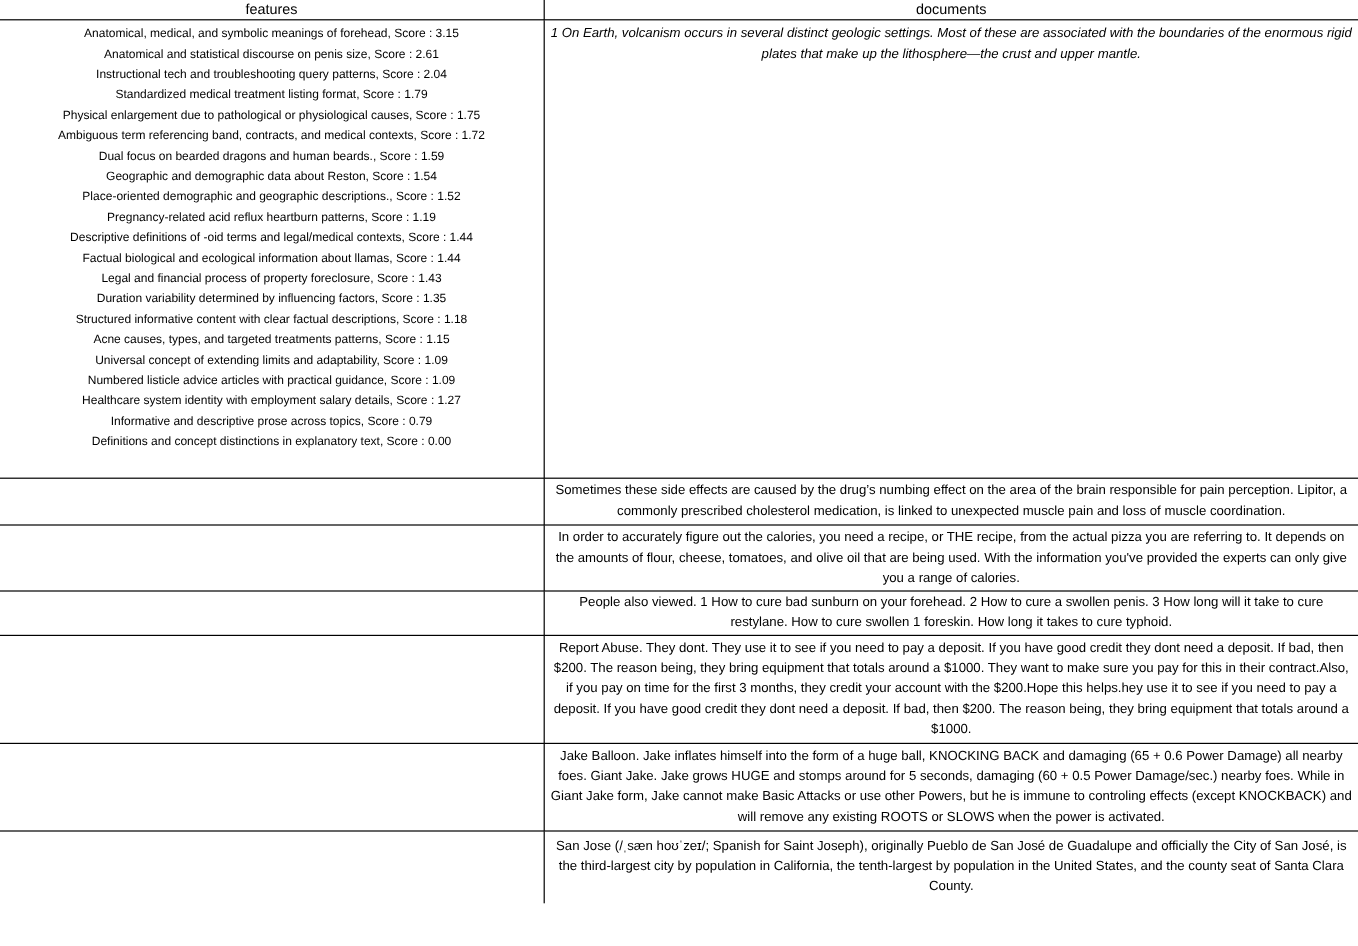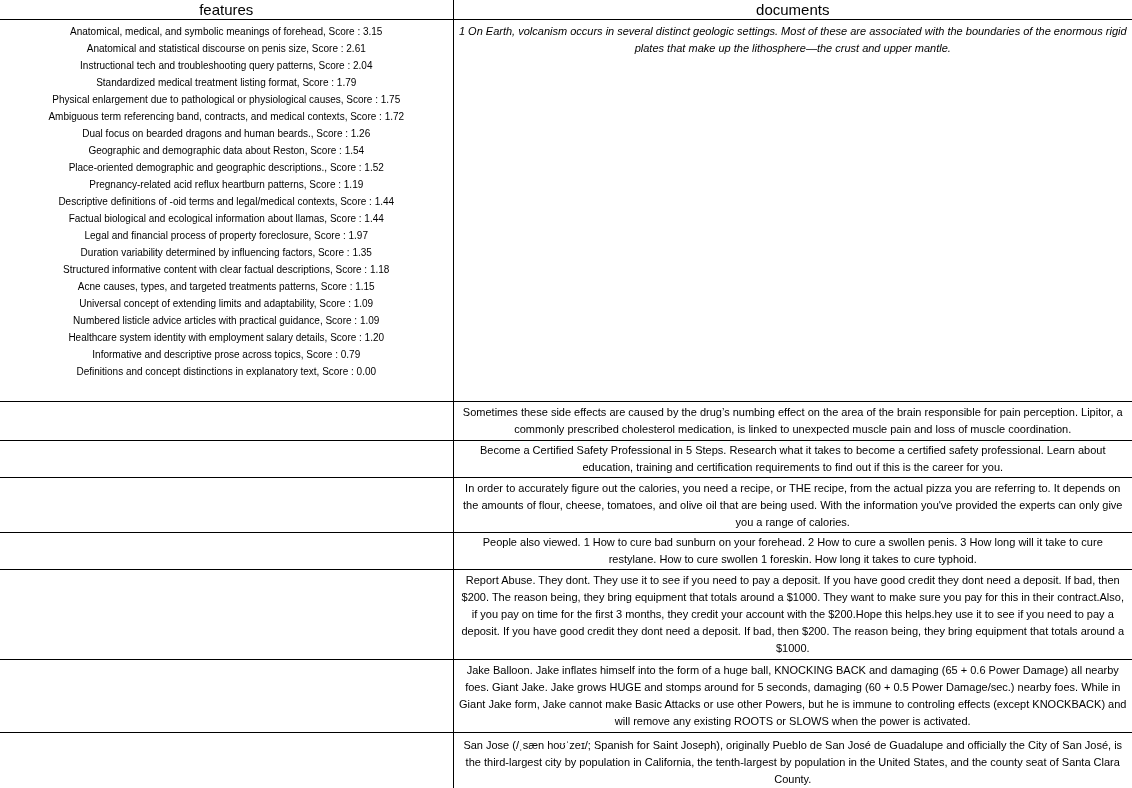--- a/index.html
+++ b/index.html
@@ -19,21 +19,21 @@
     table-layout: fixed;
     width: 1132px;
   }
   th, td {
     border: 1px solid #000000;
     text-align: center;
     font-weight: normal;
     overflow: hidden;
   }
   th {
-    font-size: 15px;
+    font-size: 12px;
     padding: 1px 4px;
     vertical-align: middle;
   }
   col.col-features { width: 453px; }
   col.col-documents { width: 679px; }
 
   tr.header-row { height: 16px; }
 
   tr.row-main { height: 382px; }
   tr.row-main td { vertical-align: top; }
@@ -81,45 +81,41 @@
   </thead>
   <tbody>
     <tr class="row-main">
       <td class="cell-features">
         <div class="feature-line">Anatomical, medical, and symbolic meanings of forehead, Score : 3.15</div>
         <div class="feature-line">Anatomical and statistical discourse on penis size, Score : 2.61</div>
         <div class="feature-line">Instructional tech and troubleshooting query patterns, Score : 2.04</div>
         <div class="feature-line">Standardized medical treatment listing format, Score : 1.79</div>
         <div class="feature-line">Physical enlargement due to pathological or physiological causes, Score : 1.75</div>
         <div class="feature-line">Ambiguous term referencing band, contracts, and medical contexts, Score : 1.72</div>
-        <div class="feature-line">Dual focus on bearded dragons and human beards., Score : 1.26</div>
+        <div class="feature-line">Dual focus on bearded dragons and human beards., Score : 1.59</div>
         <div class="feature-line">Geographic and demographic data about Reston, Score : 1.54</div>
         <div class="feature-line">Place-oriented demographic and geographic descriptions., Score : 1.52</div>
         <div class="feature-line">Pregnancy-related acid reflux heartburn patterns, Score : 1.19</div>
         <div class="feature-line">Descriptive definitions of -oid terms and legal/medical contexts, Score : 1.44</div>
         <div class="feature-line">Factual biological and ecological information about llamas, Score : 1.44</div>
-        <div class="feature-line">Legal and financial process of property foreclosure, Score : 1.97</div>
+        <div class="feature-line">Legal and financial process of property foreclosure, Score : 1.43</div>
         <div class="feature-line">Duration variability determined by influencing factors, Score : 1.35</div>
         <div class="feature-line">Structured informative content with clear factual descriptions, Score : 1.18</div>
         <div class="feature-line">Acne causes, types, and targeted treatments patterns, Score : 1.15</div>
         <div class="feature-line">Universal concept of extending limits and adaptability, Score : 1.09</div>
         <div class="feature-line">Numbered listicle advice articles with practical guidance, Score : 1.09</div>
-        <div class="feature-line">Healthcare system identity with employment salary details, Score : 1.20</div>
+        <div class="feature-line">Healthcare system identity with employment salary details, Score : 1.27</div>
         <div class="feature-line">Informative and descriptive prose across topics, Score : 0.79</div>
         <div class="feature-line">Definitions and concept distinctions in explanatory text, Score : 0.00</div>
       </td>
       <td class="cell-doc">1 On Earth, volcanism occurs in several distinct geologic settings. Most of these are associated with the boundaries of the enormous rigid plates that make up the lithosphere—the crust and upper mantle.</td>
     </tr>
     <tr class="row-doc r2">
       <td class="cell-features-empty"></td>
       <td class="cell-doc">Sometimes these side effects are caused by the drug’s numbing effect on the area of the brain responsible for pain perception. Lipitor, a commonly prescribed cholesterol medication, is linked to unexpected muscle pain and loss of muscle coordination.</td>
-    </tr>
-    <tr class="row-doc r3">
-      <td class="cell-features-empty"></td>
-      <td class="cell-doc">Become a Certified Safety Professional in 5 Steps. Research what it takes to become a certified safety professional. Learn about education, training and certification requirements to find out if this is the career for you.</td>
     </tr>
     <tr class="row-doc r4">
       <td class="cell-features-empty"></td>
       <td class="cell-doc">In order to accurately figure out the calories, you need a recipe, or THE recipe, from the actual pizza you are referring to. It depends on the amounts of flour, cheese, tomatoes, and olive oil that are being used. With the information you've provided the experts can only give you a range of calories.</td>
     </tr>
     <tr class="row-doc r5">
       <td class="cell-features-empty"></td>
       <td class="cell-doc">People also viewed. 1  How to cure bad sunburn on your forehead. 2  How to cure a swollen penis. 3  How long will it take to cure restylane.  How to cure swollen 1  foreskin. How long it takes to cure typhoid.</td>
     </tr>
     <tr class="row-doc r6">

